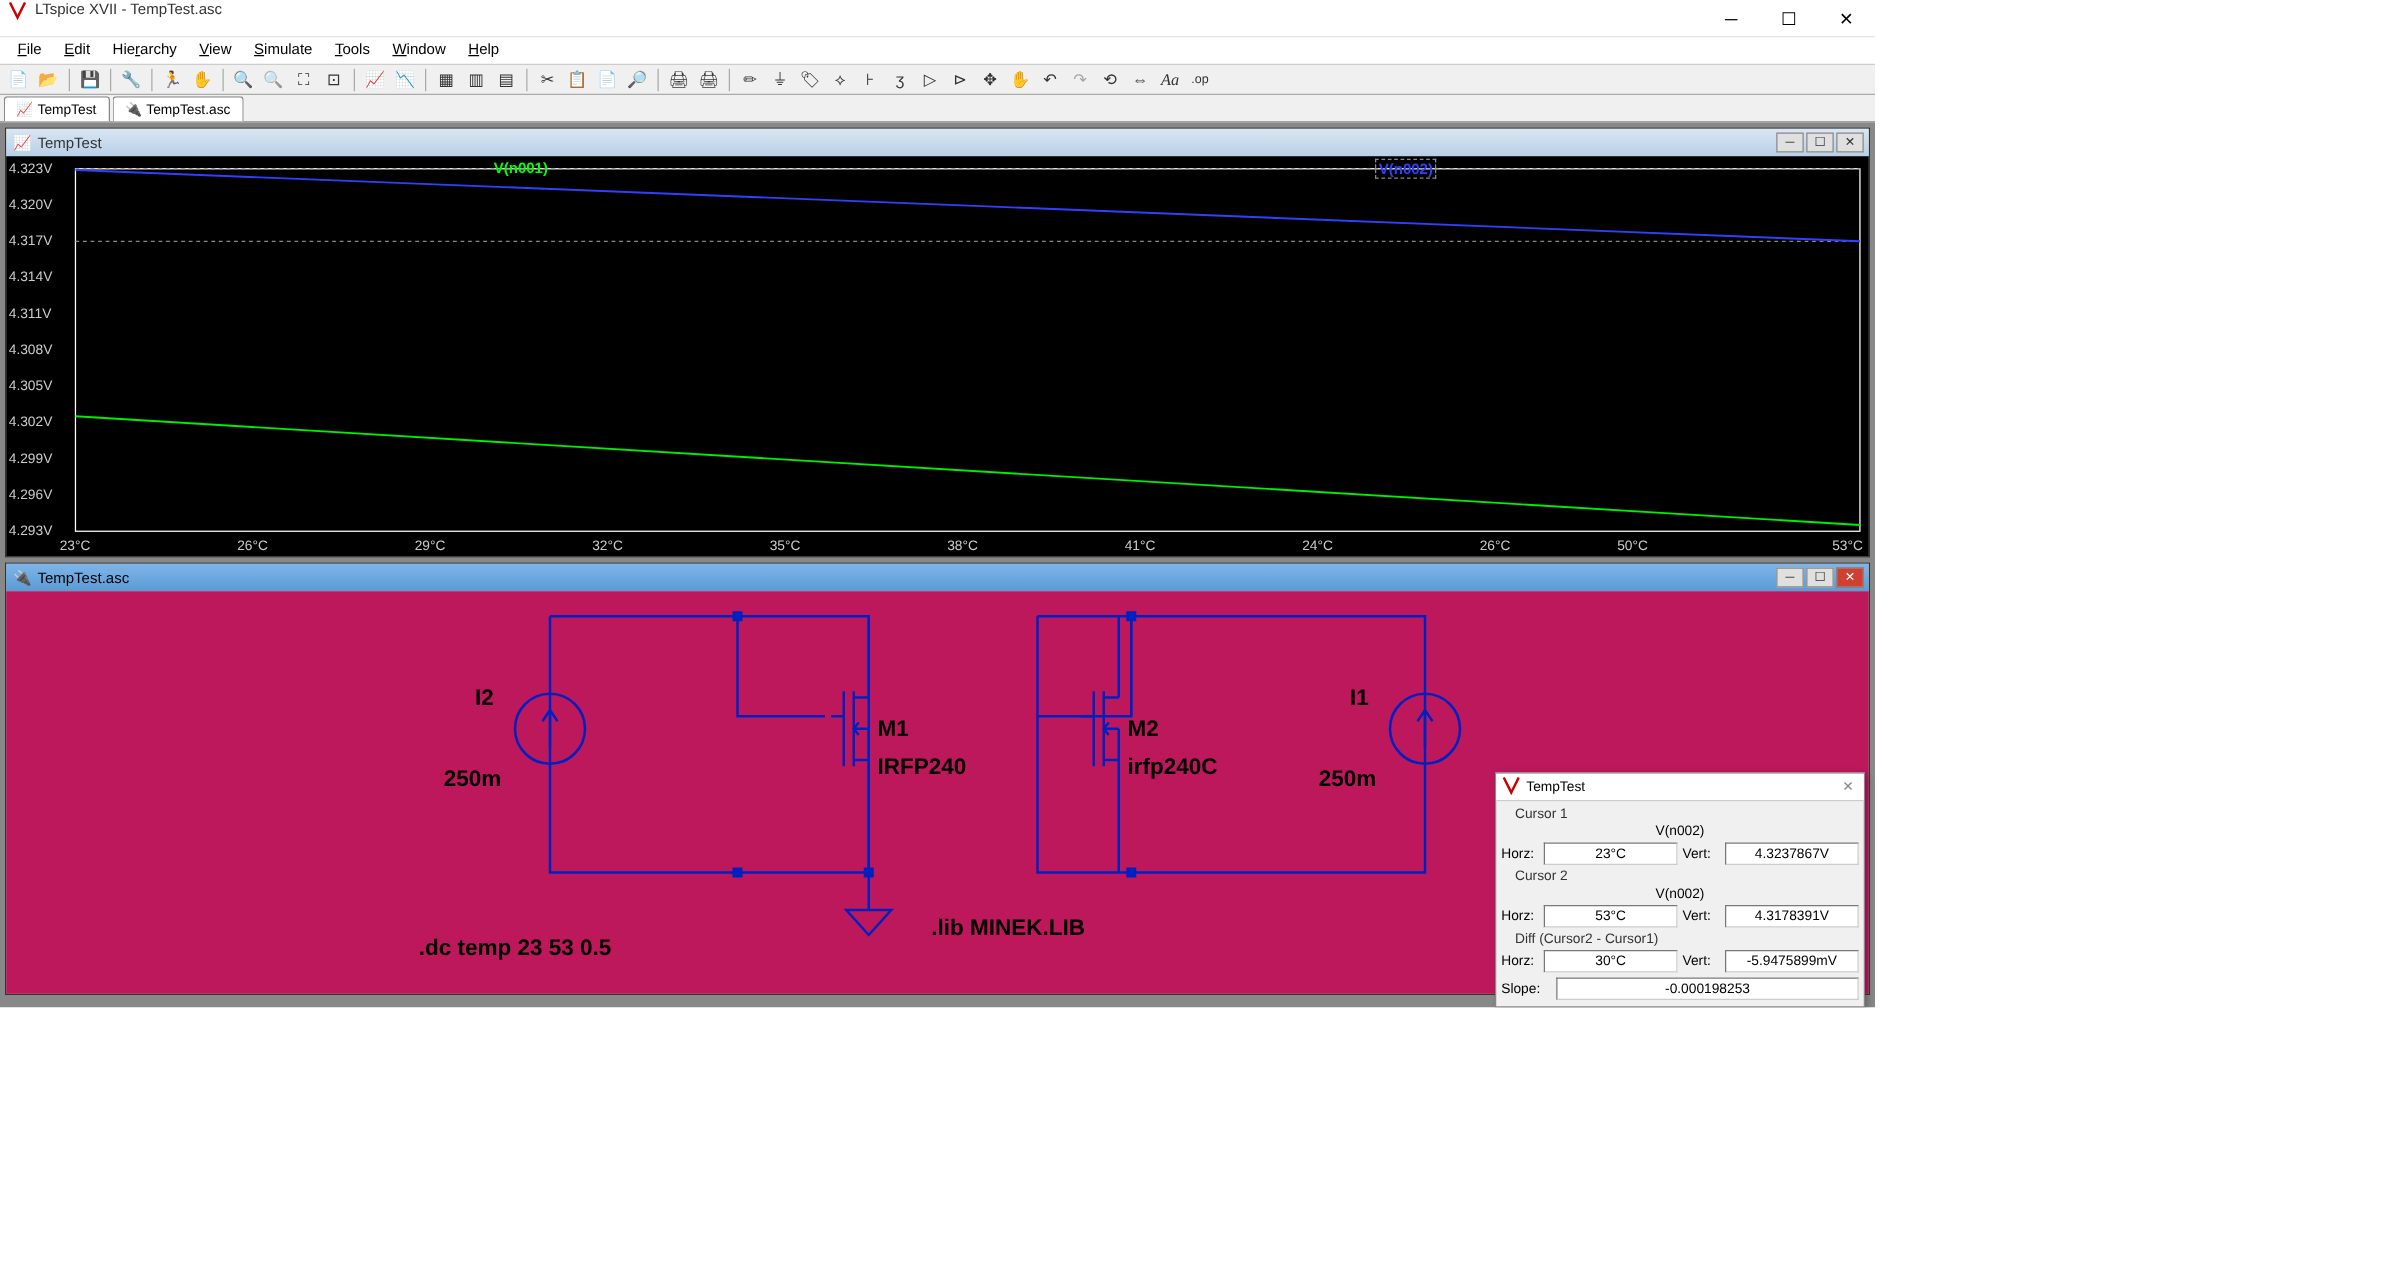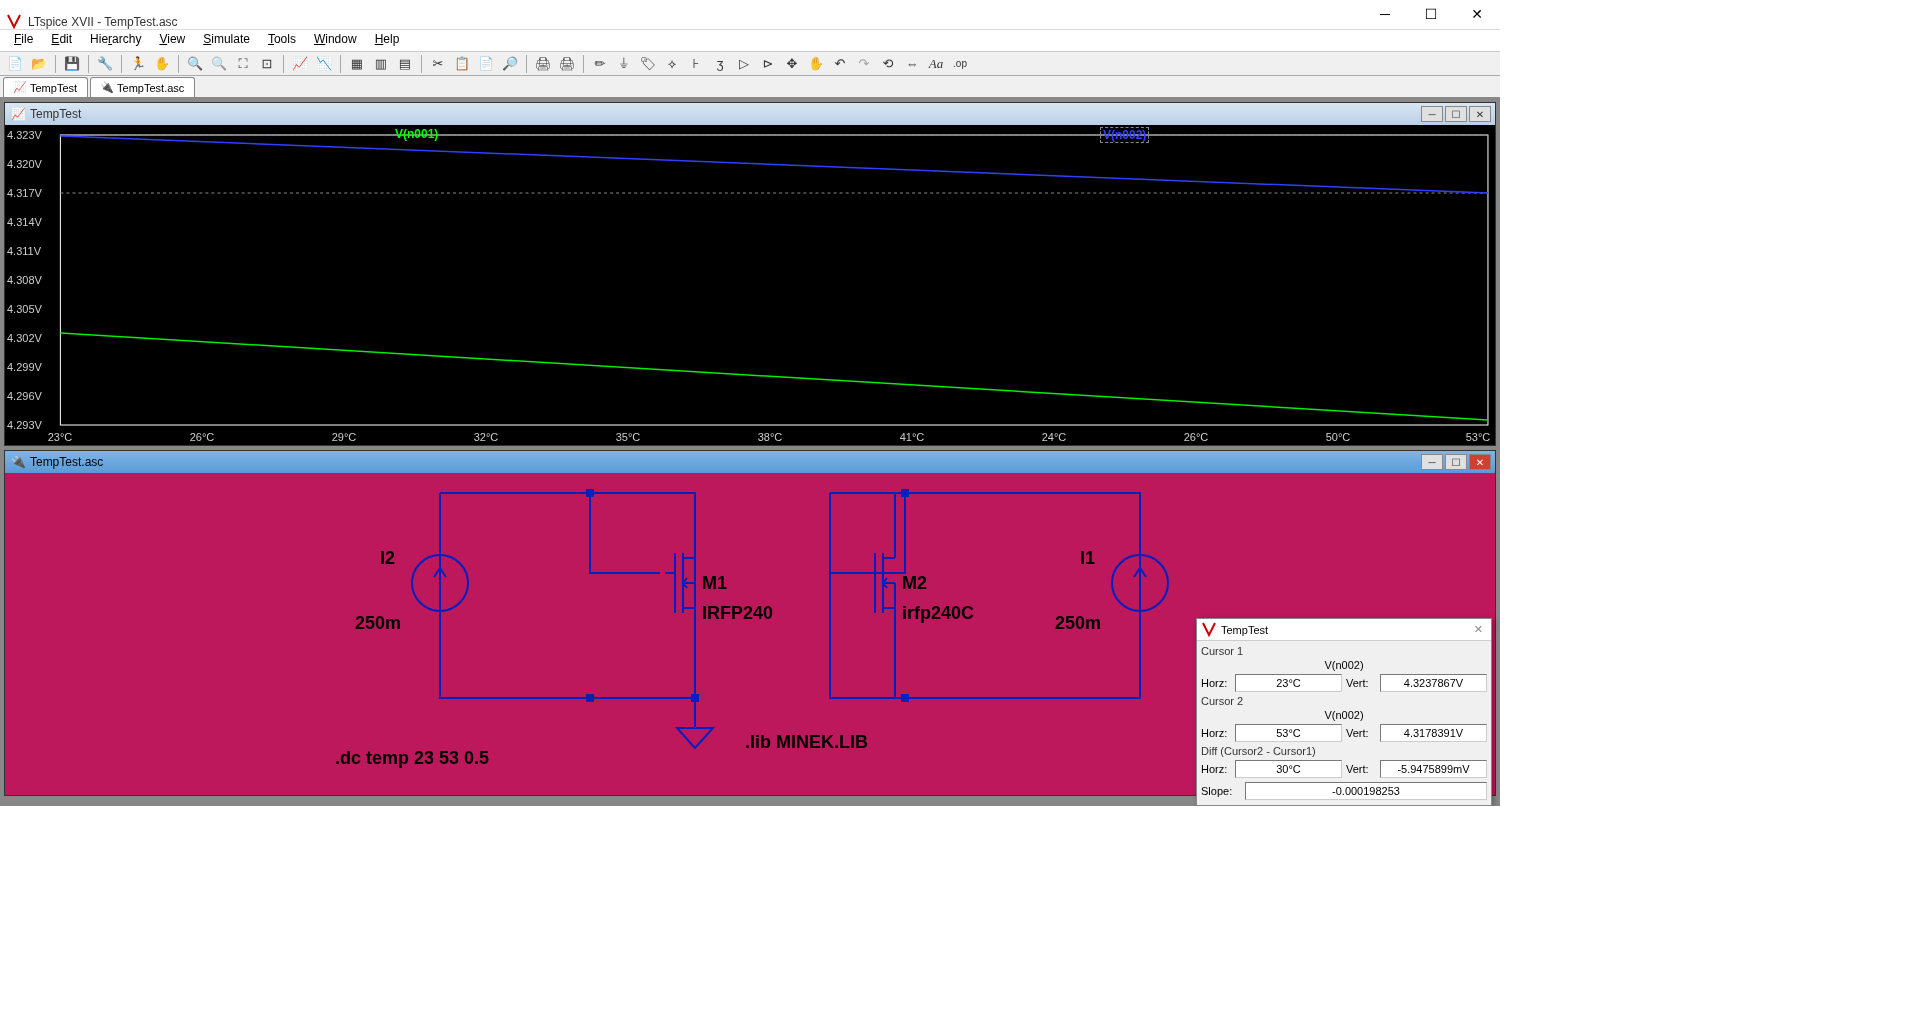--- a/index.html
+++ b/index.html
@@ -1,17 +1,17 @@
 <!DOCTYPE html>
 <html><head>
 <meta charset="utf-8">
 <style>
 * { box-sizing: border-box; margin: 0; padding: 0; font-family: "Segoe UI", Tahoma, sans-serif; }
 body { background: #fff; font-size: 12px; overflow: hidden; width: 1500px; height: 806px; }
-.titlebar { height: 30px; background: #fff; display: flex; align-items: flex-end; padding-left: 6px; border-bottom: 1px solid #ddd; }
+.titlebar { height: 30px; background: #fff; display: flex; align-items: flex-start; padding-left: 6px; border-bottom: 1px solid #ddd; }
 .titlebar .logo { width: 16px; height: 16px; margin-right: 6px; display: inline-flex; align-items: center; justify-content: center; }
 .titlebar .title { font-size: 12px; color: #333; }
 .titlebar .win-controls { margin-left: auto; display: flex; }
 .titlebar .win-controls div { width: 46px; height: 30px; display: flex; align-items: center; justify-content: center; font-size: 14px; }
 .menubar { height: 22px; background: #fff; display: flex; padding-left: 6px; gap: 2px; border-bottom: 1px solid #ccc; }
 .menubar .menu-item { padding: 2px 8px; font-size: 12px; cursor: default; }
 .menubar .menu-item u { text-decoration: underline; }
 .toolbar { height: 24px; background: #f0f0f0; display: flex; align-items: center; padding: 0 4px; gap: 2px; border-bottom: 1px solid #aaa; }
 .tb-btn { width: 22px; height: 20px; display: flex; align-items: center; justify-content: center; border: 1px solid transparent; cursor: default; font-size: 13px; color: #333; }
 .tb-sep { width: 1px; height: 18px; background: #aaa; margin: 0 3px; }
@@ -29,21 +29,21 @@
 .plot-area .ytick { position: absolute; left: 2px; color: #ccc; font-size: 11px; transform: translateY(-50%); }
 .plot-area .xtick { position: absolute; bottom: 2px; color: #ccc; font-size: 11px; transform: translateX(-50%); }
 .schem-area { background: #be185d; position: relative; height: 322px; }
 .cursor-win { position: absolute; right: 8px; bottom: 0; width: 296px; background: #f0f0f0; border: 1px solid #888; box-shadow: 2px 2px 6px rgba(0,0,0,0.3); font-size: 11px; }
 .cursor-win .cw-title { height: 22px; background: #fff; display: flex; align-items: center; padding-left: 4px; border-bottom: 1px solid #ccc; }
 .cursor-win .cw-close { margin-left: auto; padding: 0 8px; color: #888; cursor: default; }
 .cursor-win .cw-body { padding: 2px 4px 4px 4px; }
 .cw-row { display: flex; align-items: center; height: 20px; gap: 4px; margin-top: 2px; }
 .cw-label { width: 30px; }
 .cw-val { flex: 1; background: #fff; border: 1px inset #ccc; text-align: center; height: 18px; line-height: 16px; }
-.cw-heading { font-size: 11px; color: #333; margin-top: 2px; }
+.cw-heading { font-size: 11px; color: #333; margin-top: 2px; margin-left: 11px; }
 .cw-center { text-align: center; font-size: 11px; margin-top: 2px; }
 .schem-text { position: absolute; font-family: Arial, sans-serif; font-weight: bold; font-size: 18px; color: #000; }
 svg.logo-svg { width: 16px; height: 16px; }
 </style>
 </head>
 <body>
 
 <div class="titlebar">
   <span class="logo">
     <svg class="logo-svg" viewBox="0 0 16 16">
@@ -171,21 +171,21 @@
       
       <span class="xtick" style="left:55px">23°C</span>
       <span class="xtick" style="left:197px">26°C</span>
       <span class="xtick" style="left:339px">29°C</span>
       <span class="xtick" style="left:481px">32°C</span>
       <span class="xtick" style="left:623px">35°C</span>
       <span class="xtick" style="left:765px">38°C</span>
       <span class="xtick" style="left:907px">41°C</span>
       <span class="xtick" style="left:1049px">24°C</span>
       <span class="xtick" style="left:1191px">26°C</span>
-      <span class="xtick" style="left:1333px">50°C</span>
+      <span class="xtick" style="left:1301px">50°C</span>
       <span class="xtick" style="left:1473px">53°C</span>
     </div>
   </div>
 
   <div class="mdi-win">
     <div class="mdi-title active">
       <span style="margin-right:4px;">🔌</span>
       <span>TempTest.asc</span>
       <div class="mdi-controls">
         <div>─</div>

